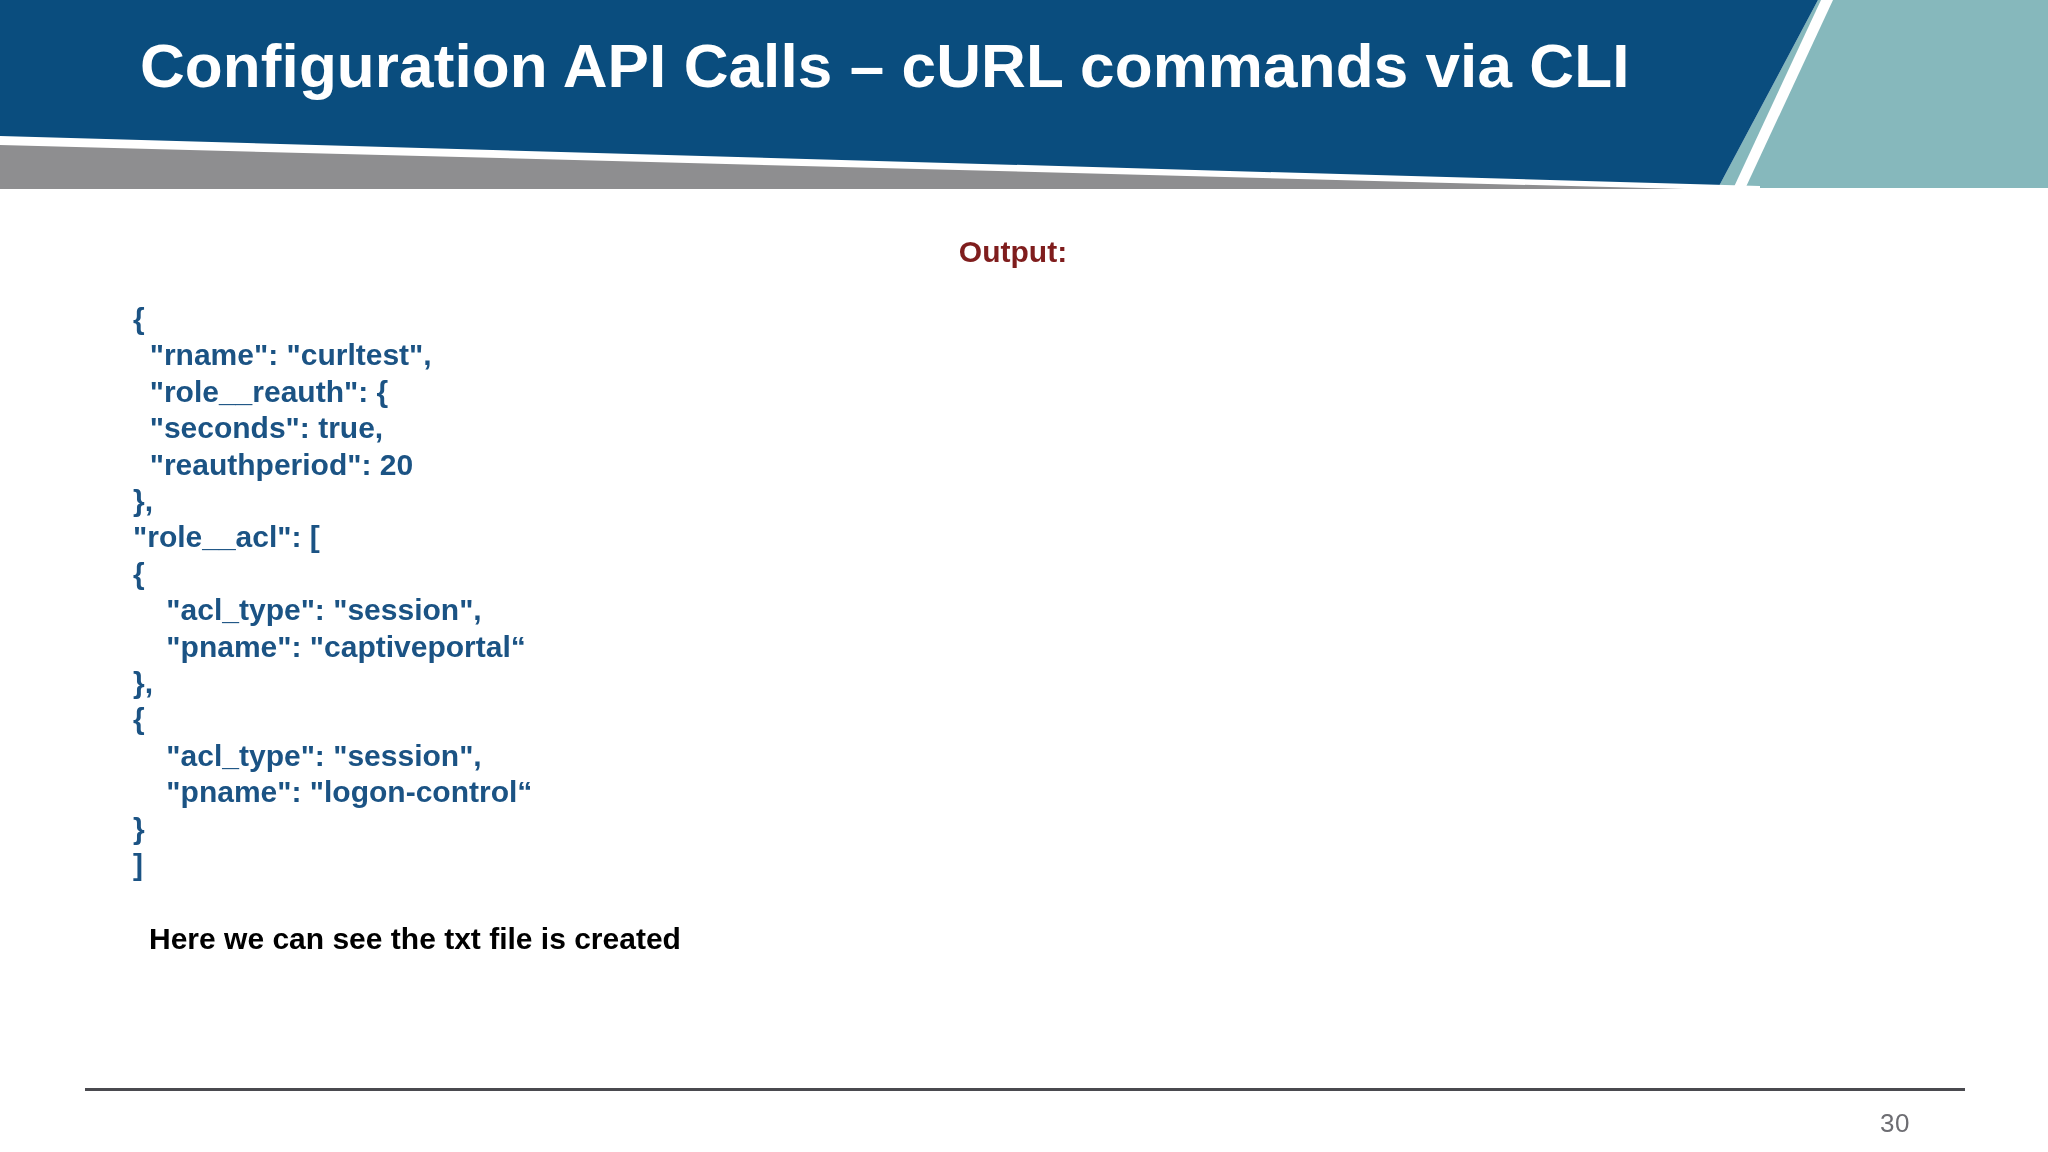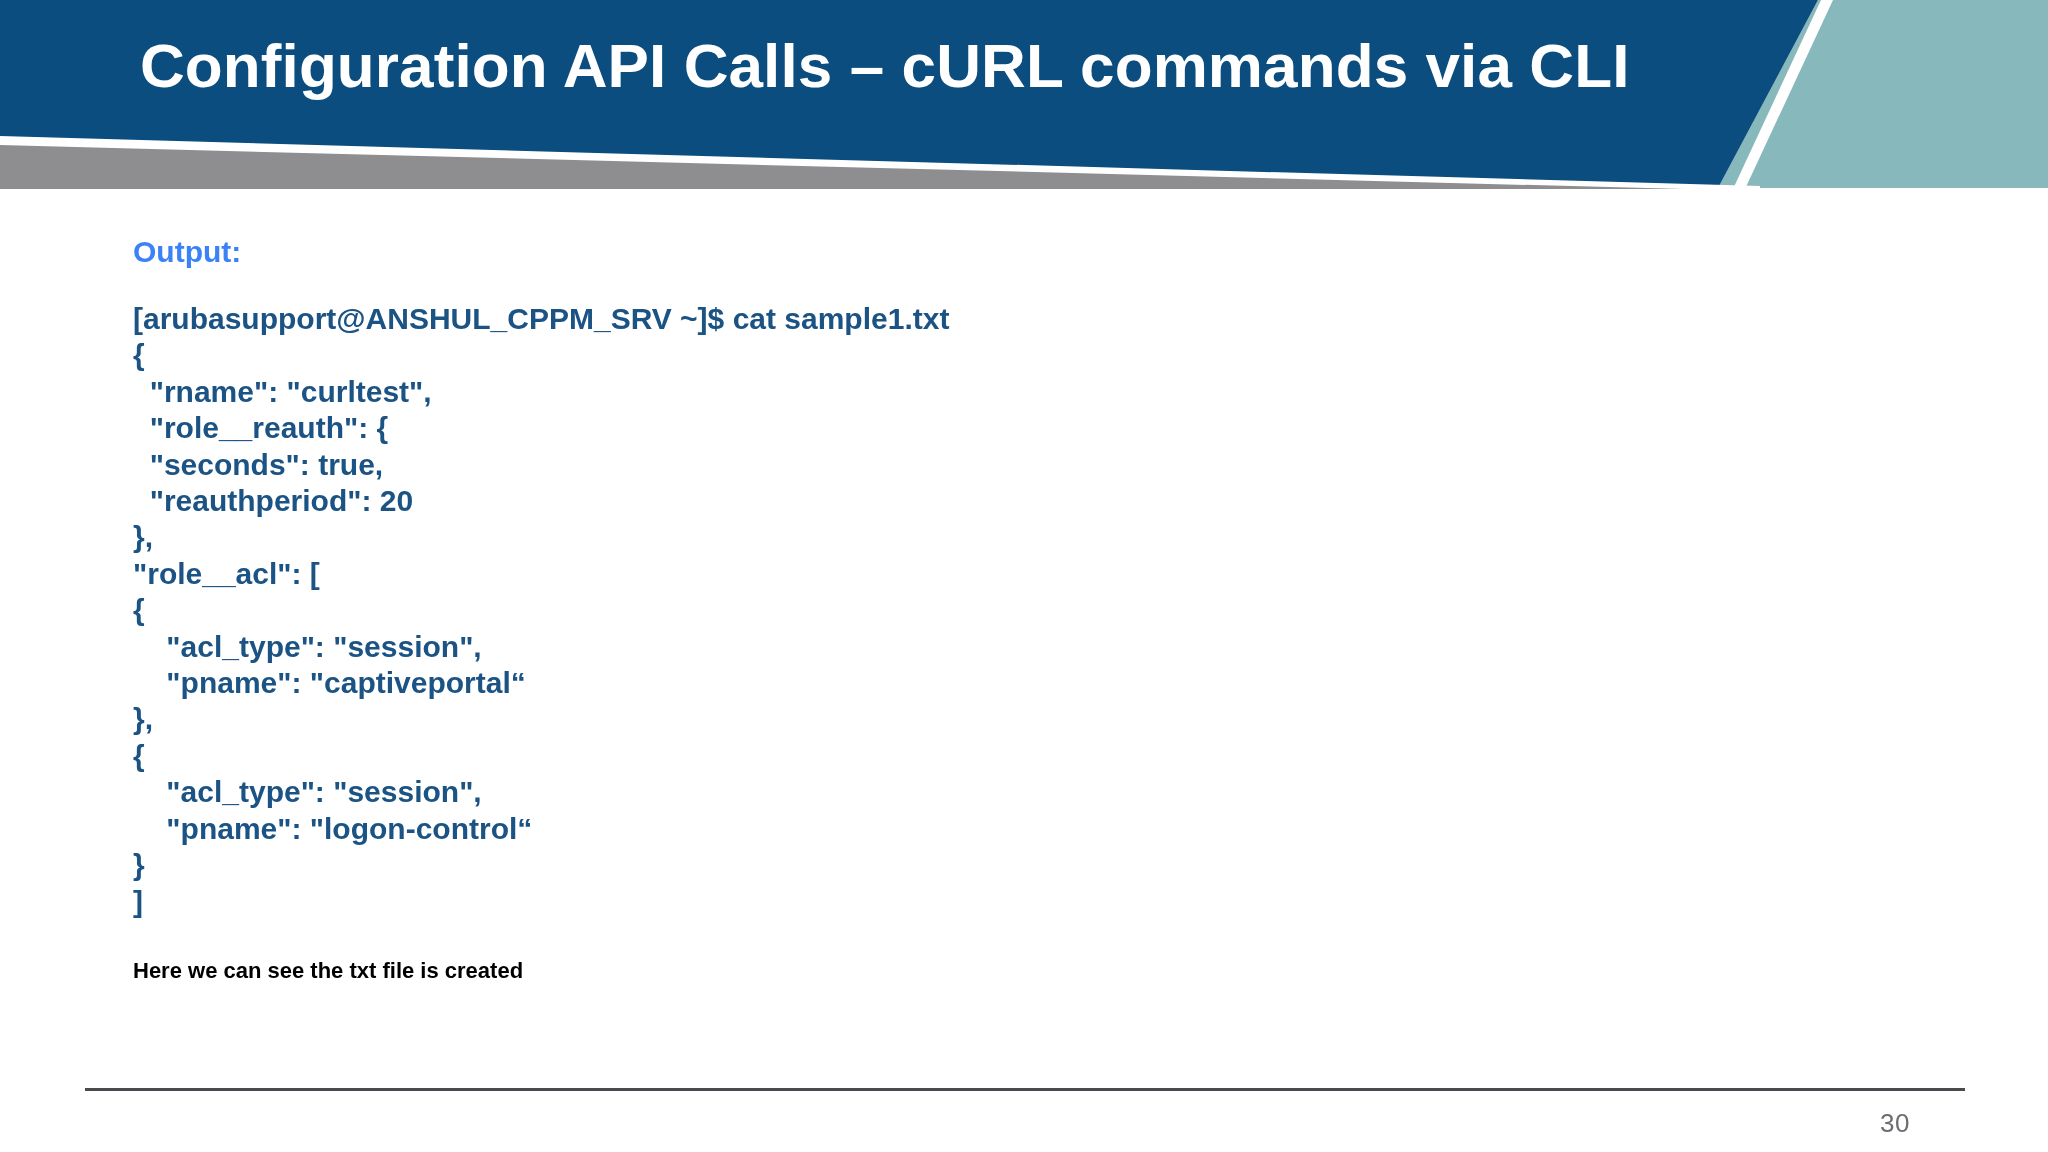--- a/index.html
+++ b/index.html
@@ -50,44 +50,45 @@
   }
 
   
   #content {
     position: absolute;
     left: 133px;
     top: 237px;
     width: 1760px;
   }
   .lbl-output {
-    color: #3b82f6;
+    color: #7f1d1d;
     font-size: 30px;
     font-weight: bold;
     line-height: 1.0;
     margin: 0 0 34px 0;
+    text-align: center;
   }
   #code-block {
     margin: 0;
     padding: 0;
   }
   .code-line {
     color: #1b5384;
     font-size: 30px;
     font-weight: bold;
     line-height: 36.4px;
     white-space: pre;
     margin: 0;
   }
   .lbl-footer-note {
     color: #000000;
-    font-size: 22px;
+    font-size: 30px;
     font-weight: bold;
     line-height: 1.0;
-    margin: 40px 0 0 0;
+    margin: 40px 0 0 16px;
   }
 
   
   #footer-rule {
     position: absolute;
     left: 85px;
     top: 1088px;
     width: 1880px;
     height: 3px;
     background: #4a4a4f;
@@ -124,21 +125,20 @@
     </svg>
   </div>
 
   <div id="slide-title">Configuration API Calls – cURL commands via CLI</div>
 
   <div id="content">
 
     <div class="lbl-output">Output:</div>
 
     <div id="code-block">
-        <div class="code-line">[arubasupport@ANSHUL_CPPM_SRV ~]$ cat sample1.txt</div>
         <div class="code-line">{</div>
         <div class="code-line">  "rname": "curltest",</div>
         <div class="code-line">  "role__reauth": {</div>
         <div class="code-line">  "seconds": true,</div>
         <div class="code-line">  "reauthperiod": 20</div>
         <div class="code-line">},</div>
         <div class="code-line">"role__acl": [</div>
         <div class="code-line">{</div>
         <div class="code-line">    "acl_type": "session",</div>
         <div class="code-line">    "pname": "captiveportal“</div>

